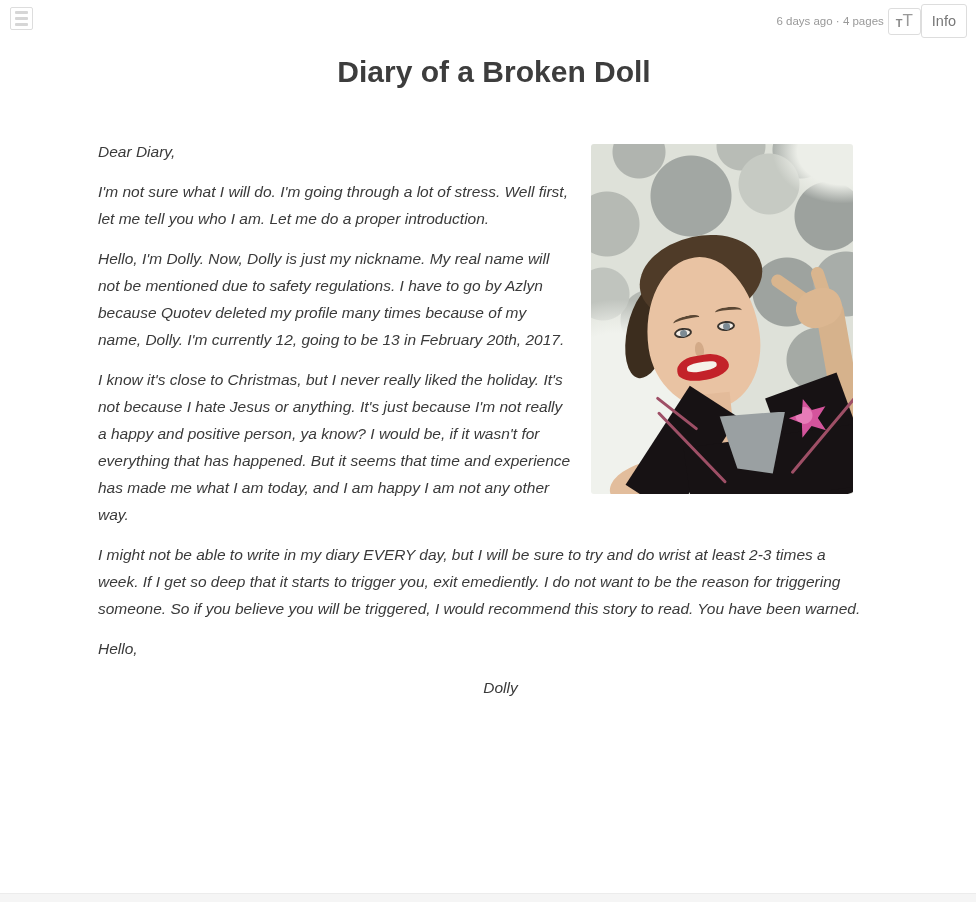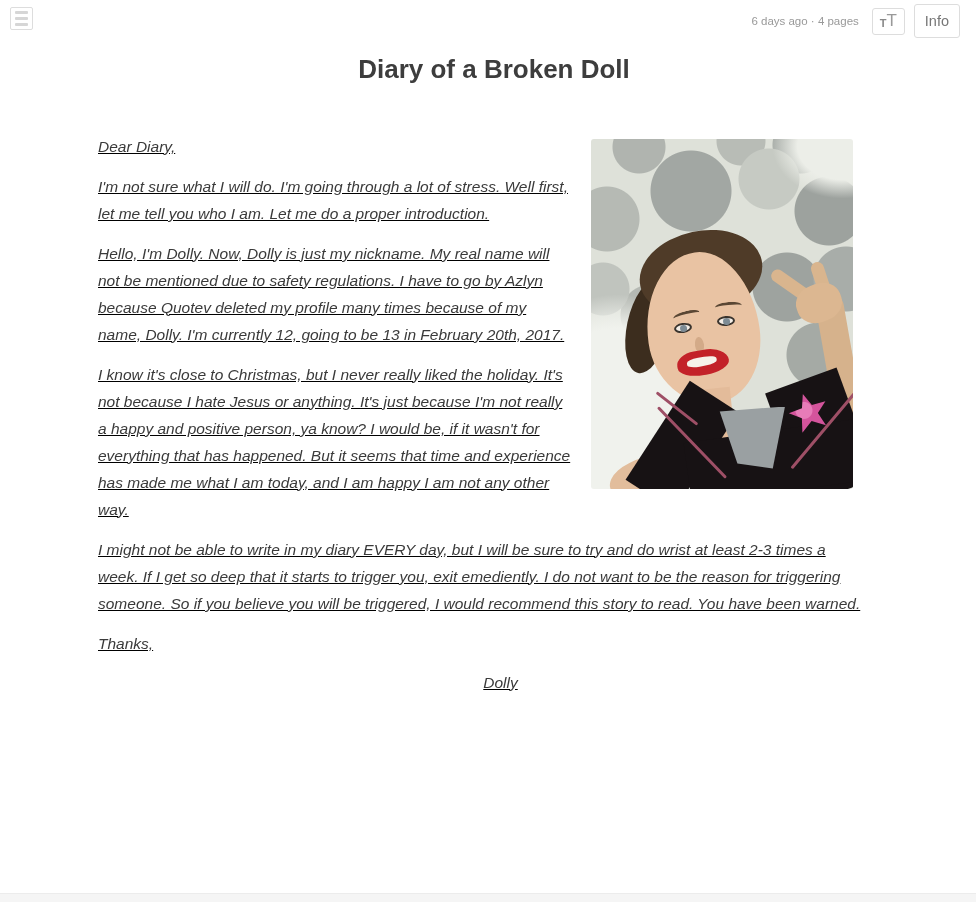--- a/index.html
+++ b/index.html
@@ -5,37 +5,37 @@
   * { box-sizing: border-box; margin: 0; padding: 0; }
   html, body { width: 976px; height: 902px; overflow: hidden; background: #ffffff;
     font-family: "Liberation Sans", sans-serif; }
 
   
   .topbar { position: relative; height: 36px; }
   .menu-btn { position: absolute; left: 10px; top: 7px; width: 23px; height: 23px;
     background: #fff; border: 1px solid #ddd; border-radius: 2px; cursor: pointer;
     display: flex; flex-direction: column; justify-content: center; gap: 3px; padding: 0 4px; }
   .menu-btn .bar { height: 3px; background: #d6d6d6; border-radius: 1px; }
-  .topbar-right { position: absolute; right: 16px; top: 4px; display: flex; align-items: center; gap: 9px; }
+  .topbar-right { position: absolute; right: 9px; top: 4px; display: flex; align-items: center; }
   .meta { font-size: 11.5px; color: #999; margin-right: 4px; }
   .tool-btn { background: #fff; border: 1px solid #ddd; border-radius: 3px; color: #777;
     height: 27px; display: flex; align-items: center; justify-content: center; cursor: pointer; }
   .tsize-btn { width: 33px; font-weight: 400; }
   .tsize-btn .t-small { font-size: 11px; font-weight: bold; color: #888; align-self: flex-end; margin-bottom: 5px; }
   .tsize-btn .t-large { font-size: 17px; color: #999; }
   .info-btn { padding: 16px 10px; font-size: 14.5px; color: #777; }
 
   
   .header { text-align: center; padding-top: 17px; }
-  .title { font-size: 26px; font-weight: bold; color: #3d3d3d; line-height: 1.25; padding-left: 12px; }
+  .title { font-size: 30px; font-weight: bold; color: #3d3d3d; line-height: 1.25; padding-left: 12px; }
   .subtitle { margin-top: 9px; font-size: 20px; font-weight: bold; color: #555; }
   .author { margin-top: 9px; font-size: 13px; color: #9b9b9b; letter-spacing: 4px; cursor: pointer; }
 
   
-  .content { width: 772px; margin: 47px 0 0 98px; text-decoration: underline; }
+  .content { width: 772px; margin: 47px 0 0 98px; }
   .para { font-size: 15.5px; font-style: italic; color: #3a3a3a; line-height: 27px;
     margin-bottom: 13px; }
   .para.signature { margin-bottom: 12px; }
   .para.signed-name { padding-left: 33px; text-align: center; }
 
   
   .photo { float: right; width: 262px; height: 350px; margin: 6px 17px 16px 18px;
     border-radius: 3px; position: relative; overflow: hidden;
     background-color: #dee1d9;
     background-image:
@@ -165,17 +165,17 @@
     <div class="ph-trim right"></div>
     <div class="ph-trim shoulder"></div>
     <div class="ph-star"></div>
   </div>
 
   <p class="para">Dear Diary,</p>
   <p class="para">I'm not sure what I will do. I'm going through a lot of stress. Well first, let me tell you who I am. Let me do a proper introduction.</p>
   <p class="para">Hello, I'm Dolly. Now, Dolly is just my nickname. My real name will not be mentioned due to safety regulations. I have to go by Azlyn because Quotev deleted my profile many times because of my name, Dolly. I'm currently 12, going to be 13 in February 20th, 2017.</p>
   <p class="para">I know it's close to Christmas, but I never really liked the holiday. It's not because I hate Jesus or anything. It's just because I'm not really a happy and positive person, ya know? I would be, if it wasn't for everything that has happened. But it seems that time and experience has made me what I am today, and I am happy I am not any other way.</p>
   <p class="para">I might not be able to write in my diary EVERY day, but I will be sure to try and do wrist at least 2-3 times a week. If I get so deep that it starts to trigger you, exit emediently. I do not want to be the reason for triggering someone. So if you believe you will be triggered, I would recommend this story to read. You have been warned.</p>
-  <p class="para signature">Thanks,</p>
+  <p class="para signature">Hello,</p>
   <p class="para signed-name">Dolly</p>
 </div>
 
 <div class="next-band"></div>
 
 </body></html>

